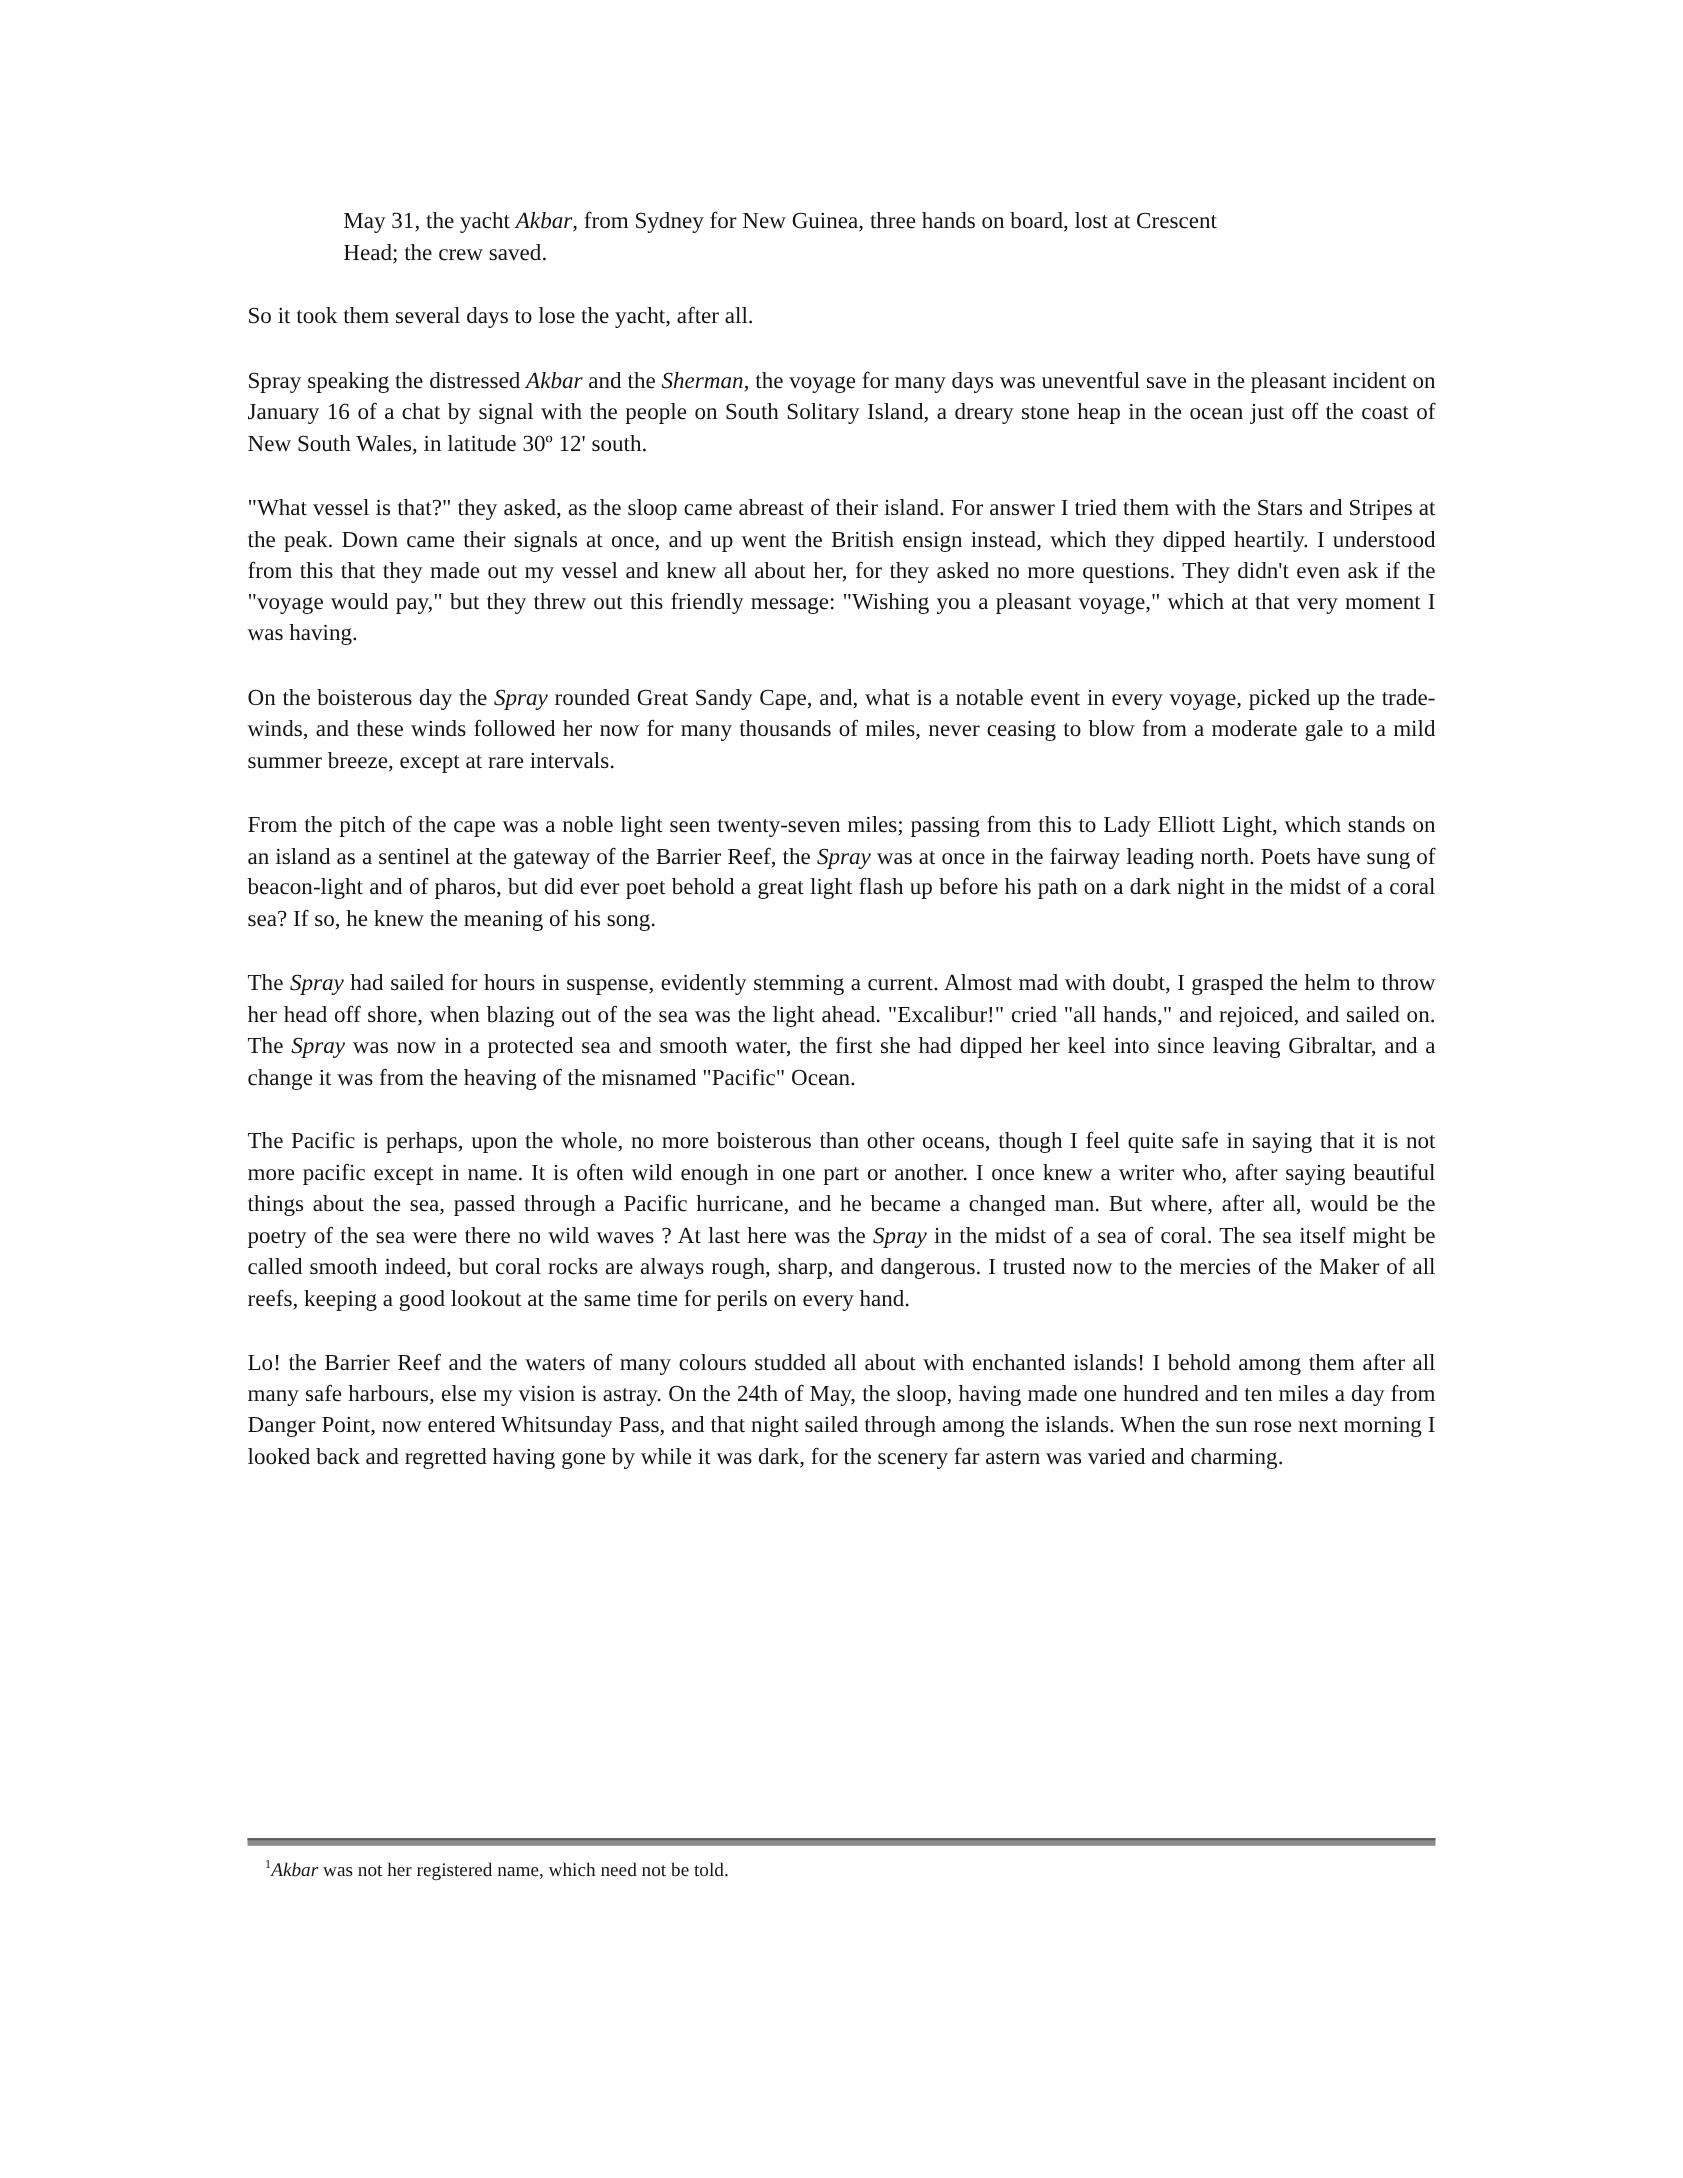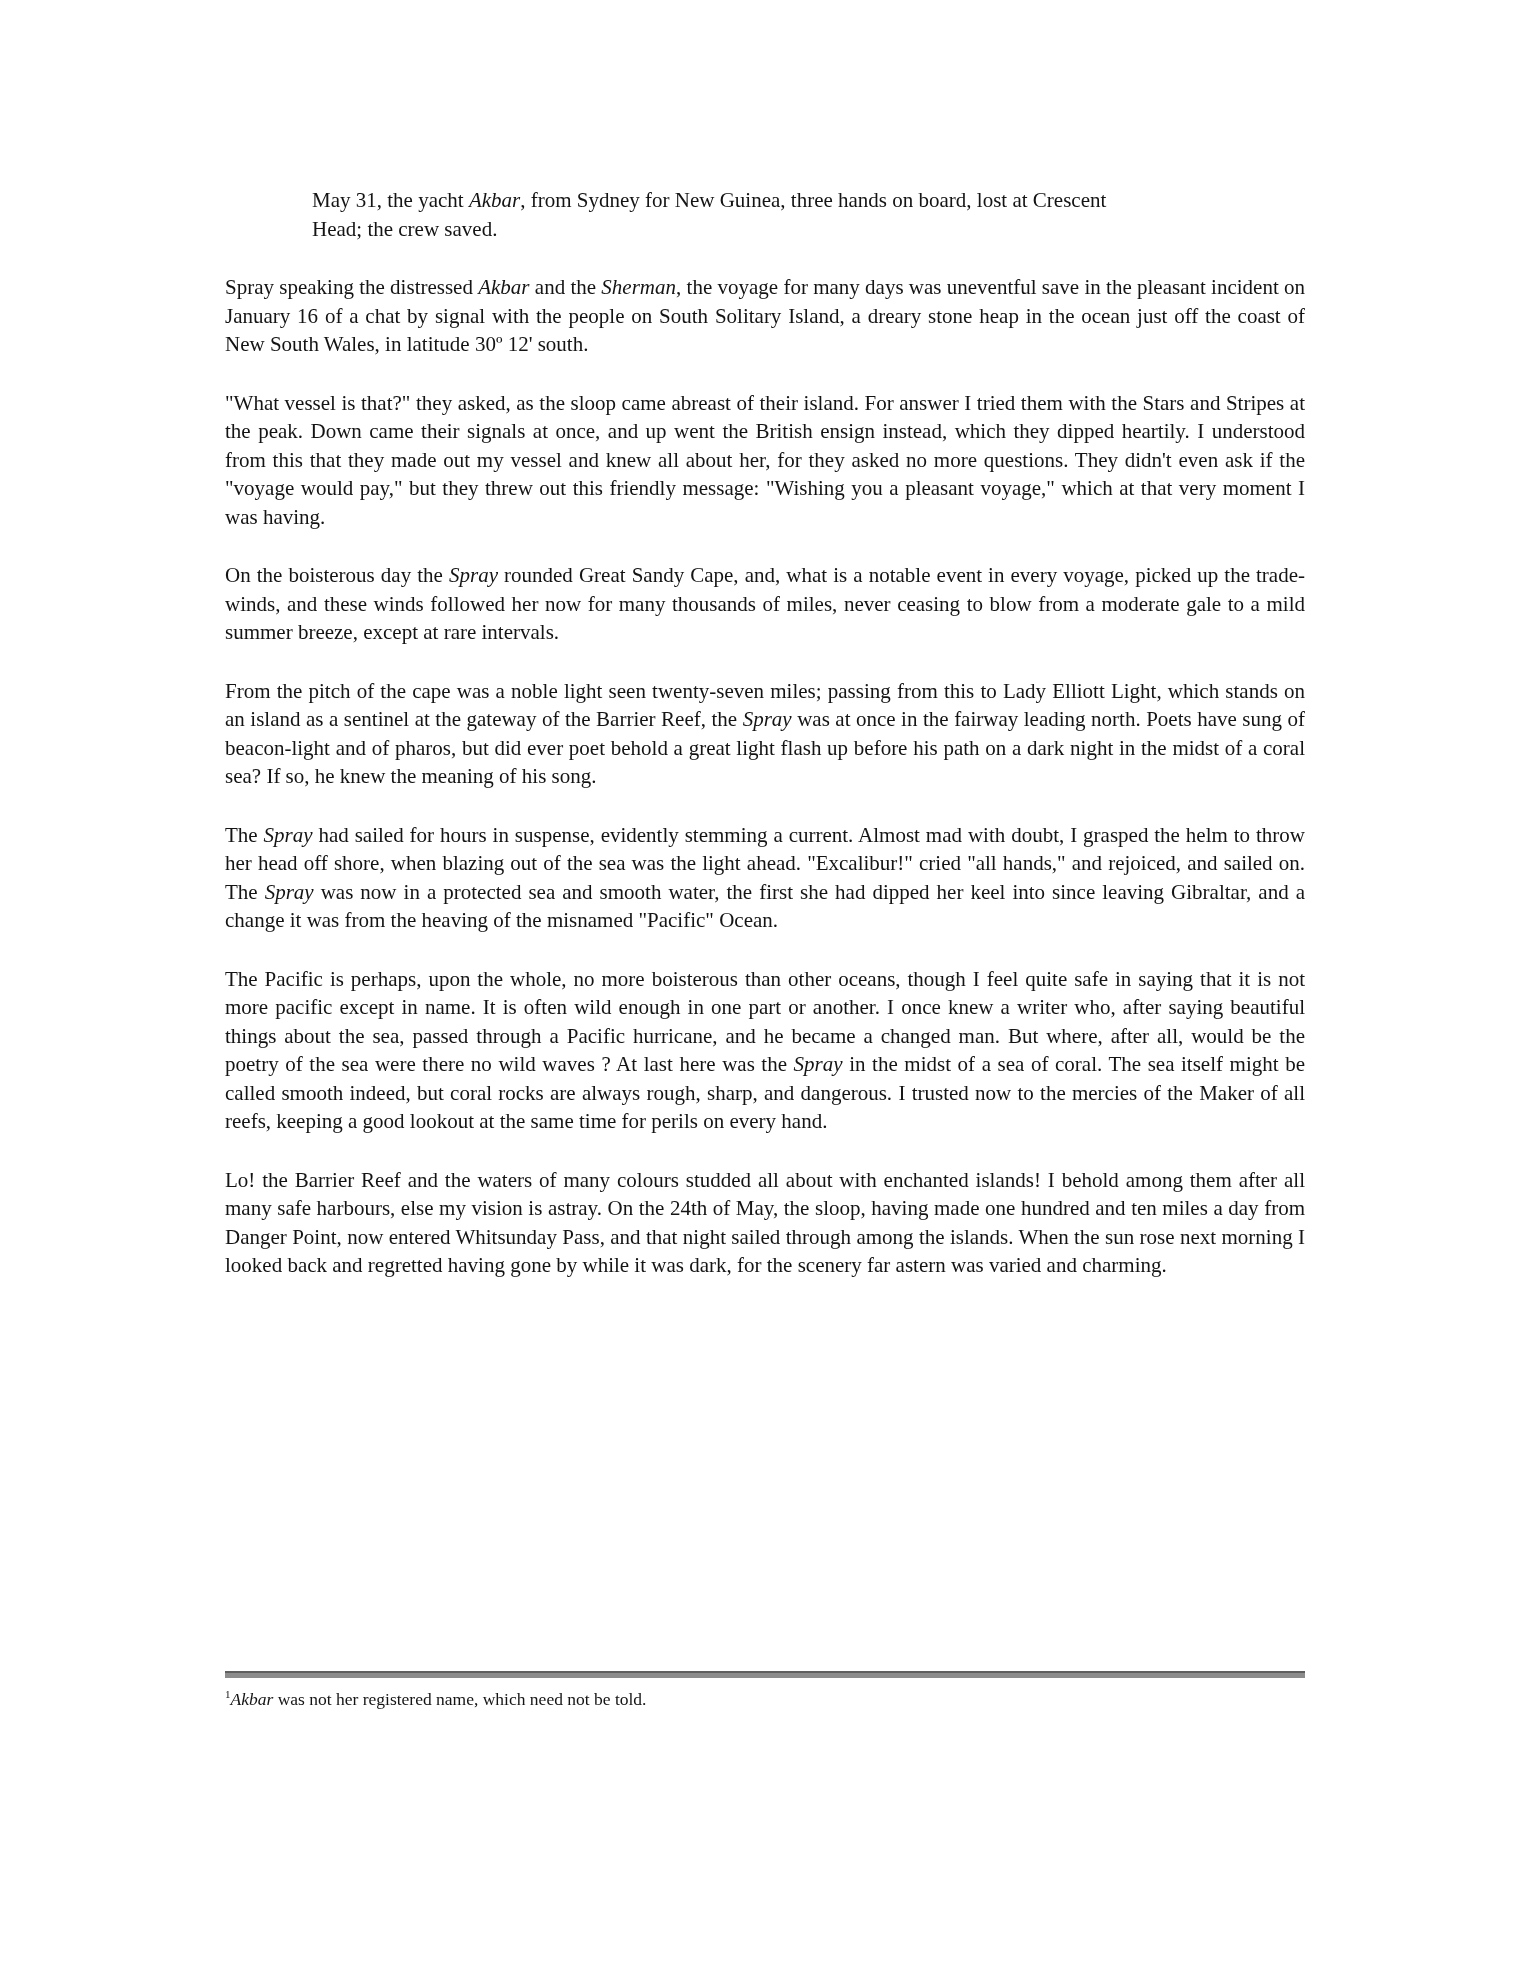--- a/index.html
+++ b/index.html
@@ -39,40 +39,41 @@
     top: 1671px;
     width: 1080px;
   }
   .footnote-rule {
     width: 100%;
     height: 5px;
     background: #8c8c8c;
     border-top: 2px solid #5f5f5f;
   }
   .footnote {
-    margin: 0;
+    margin: 16px;
     font-size: 17.5px;
     line-height: 25.5px;
     text-align: justify;
   }
   .footnote.first {
     margin-top: 9px;
   }
   .footnote sup {
     font-size: 11px;
     line-height: 0;
     vertical-align: super;
   }
 </style>
 </head>
 <body>
 
 <div class="text-block">
   <div class="block-quote"><span>May 31, the yacht </span><em>Akbar</em><span>, from Sydney for New Guinea, three hands on board, lost at Crescent Head; the crew saved.</span></div>
 
+  <p class="body-paragraph"><span>So it took them several days to lose the yacht, after all.</span></p>
   <p class="body-paragraph"><span>Spray speaking the distressed </span><em>Akbar</em><span> and the </span><em>Sherman</em><span>, the voyage for many days was uneventful save in the pleasant incident on January 16 of a chat by signal with the people on South Solitary Island, a dreary stone heap in the ocean just off the coast of New South Wales, in latitude 30º 12' south.</span></p>
   <p class="body-paragraph"><span>"What vessel is that?" they asked, as the sloop came abreast of their island. For answer I tried them with the Stars and Stripes at the peak. Down came their signals at once, and up went the British ensign instead, which they dipped heartily. I understood from this that they made out my vessel and knew all about her, for they asked no more questions. They didn't even ask if the "voyage would pay," but they threw out this friendly message: "Wishing you a pleasant voyage," which at that very moment I was having.</span></p>
   <p class="body-paragraph"><span>On the boisterous day the </span><em>Spray</em><span> rounded Great Sandy Cape, and, what is a notable event in every voyage, picked up the trade-winds, and these winds followed her now for many thousands of miles, never ceasing to blow from a moderate gale to a mild summer breeze, except at rare intervals.</span></p>
   <p class="body-paragraph"><span>From the pitch of the cape was a noble light seen twenty-seven miles; passing from this to Lady Elliott Light, which stands on an island as a sentinel at the gateway of the Barrier Reef, the </span><em>Spray</em><span> was at once in the fairway leading north. Poets have sung of beacon-light and of pharos, but did ever poet behold a great light flash up before his path on a dark night in the midst of a coral sea? If so, he knew the meaning of his song.</span></p>
   <p class="body-paragraph"><span>The </span><em>Spray</em><span> had sailed for hours in suspense, evidently stemming a current. Almost mad with doubt, I grasped the helm to throw her head off shore, when blazing out of the sea was the light ahead. "Excalibur!" cried "all hands," and rejoiced, and sailed on. The </span><em>Spray</em><span> was now in a protected sea and smooth water, the first she had dipped her keel into since leaving Gibraltar, and a change it was from the heaving of the misnamed "Pacific" Ocean.</span></p>
   <p class="body-paragraph"><span>The Pacific is perhaps, upon the whole, no more boisterous than other oceans, though I feel quite safe in saying that it is not more pacific except in name. It is often wild enough in one part or another. I once knew a writer who, after saying beautiful things about the sea, passed through a Pacific hurricane, and he became a changed man. But where, after all, would be the poetry of the sea were there no wild waves ? At last here was the </span><em>Spray</em><span> in the midst of a sea of coral. The sea itself might be called smooth indeed, but coral rocks are always rough, sharp, and dangerous. I trusted now to the mercies of the Maker of all reefs, keeping a good lookout at the same time for perils on every hand.</span></p>
   <p class="body-paragraph"><span>Lo! the Barrier Reef and the waters of many colours studded all about with enchanted islands! I behold among them after all many safe harbours, else my vision is astray. On the 24th of May, the sloop, having made one hundred and ten miles a day from Danger Point, now entered Whitsunday Pass, and that night sailed through among the islands. When the sun rose next morning I looked back and regretted having gone by while it was dark, for the scenery far astern was varied and charming.</span></p>
 </div>
 
 <div class="footnote-section">

